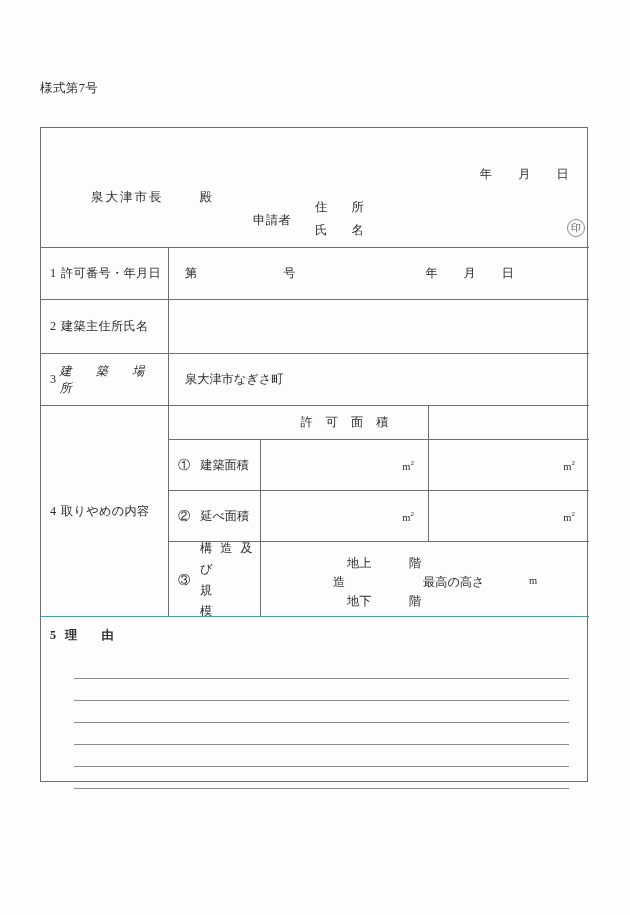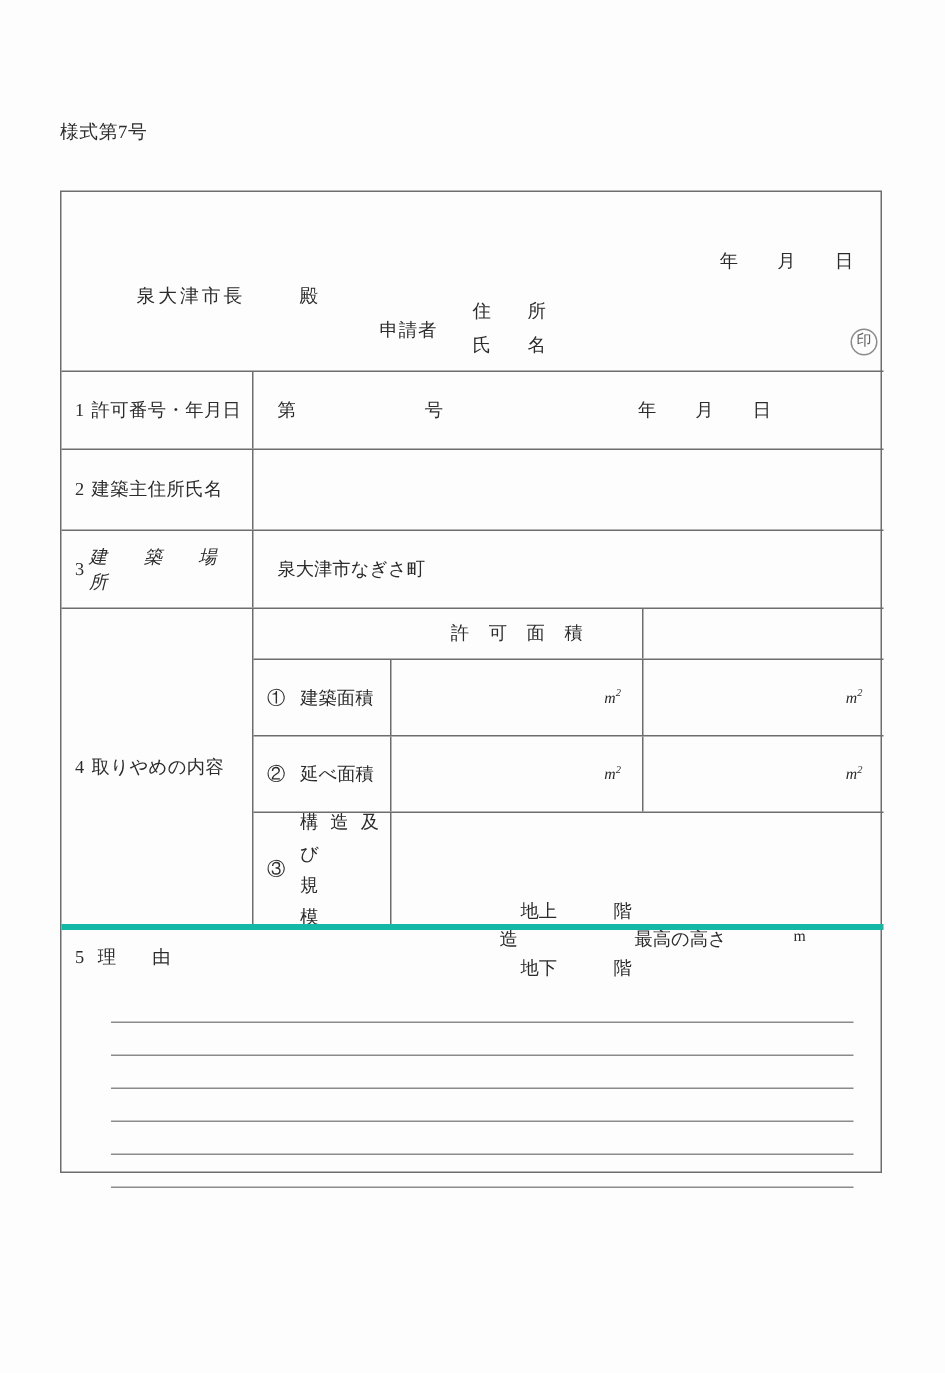--- a/index.html
+++ b/index.html
@@ -221,21 +221,21 @@
   #sub-head .sub-c3 { letter-spacing: 4px; padding-left: 4px; }
 
   #sub-kenchiku { top: 33px; height: 51px; }
   #sub-nobe     { top: 84px; height: 51px; }
   #sub-kouzou   { top: 135px; height: 76px; }
 
   .area-cell {
     justify-content: flex-end !important;
     padding-right: 14px;
   }
-  .unit { font-size: 10.5px; font-style: italic; }
+  .unit { font-size: 10.5px; }
   .unit sup { font-size: 7px; vertical-align: super; }
 
   .cat-cell {
     justify-content: flex-start !important;
     padding-left: 9px;
   }
   .cat-cell .circ { margin-right: 10px; }
 
   .kouzou-label {
     flex-direction: column;
@@ -255,32 +255,31 @@
     position: absolute;
     left: 92px; top: 0;
     width: 328px; height: 100%;
     box-sizing: border-box;
     font-size: 12.2px;
   }
   .kz-line {
     position: absolute;
     font-size: 12.2px;
     white-space: nowrap;
-    margin-top: 44px;
   }
   .kz-jyou   { left: 86px;  top: 13px; }
   .kz-kai1   { left: 148px; top: 13px; }
   .kz-zou    { left: 72px;  top: 32px; }
   .kz-height { left: 162px; top: 32px; }
   .kz-m      { left: 268px; top: 33px; font-size: 10.5px; }
   .kz-chika  { left: 86px;  top: 51px; }
   .kz-kai2   { left: 148px; top: 51px; }
 
   
-  #row-reason { top: 488px; height: 206px; border-top: 4px solid #14b8a6; }
+  #row-reason { top: 488px; height: 206px; border-top: 1px solid #14b8a6; font-weight: bold; }
   .reason-label {
     position: absolute;
     left: 9px; top: 10px;
     font-size: 12.2px;
   }
   .reason-label .num { margin-right: 9px; }
   .reason-label .txt { letter-spacing: 6px; }
   .rules {
     position: absolute;
     left: 33px; top: 40px;

